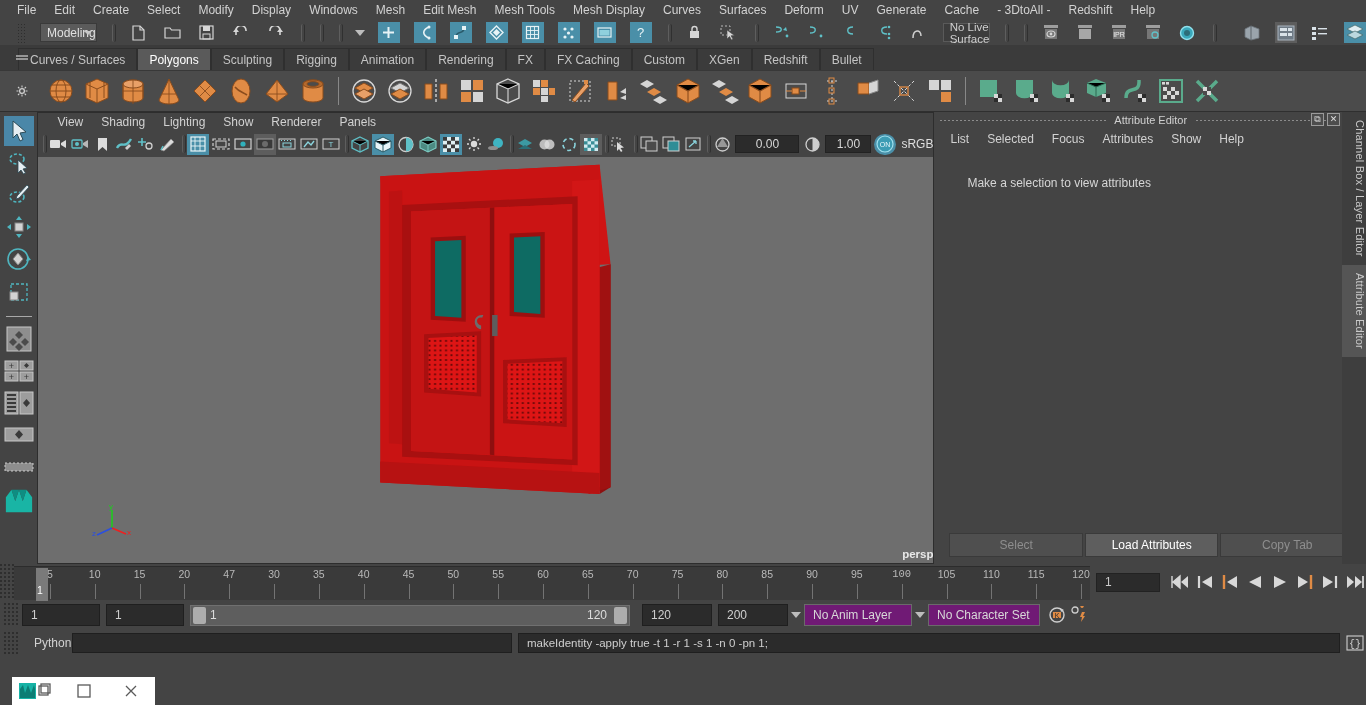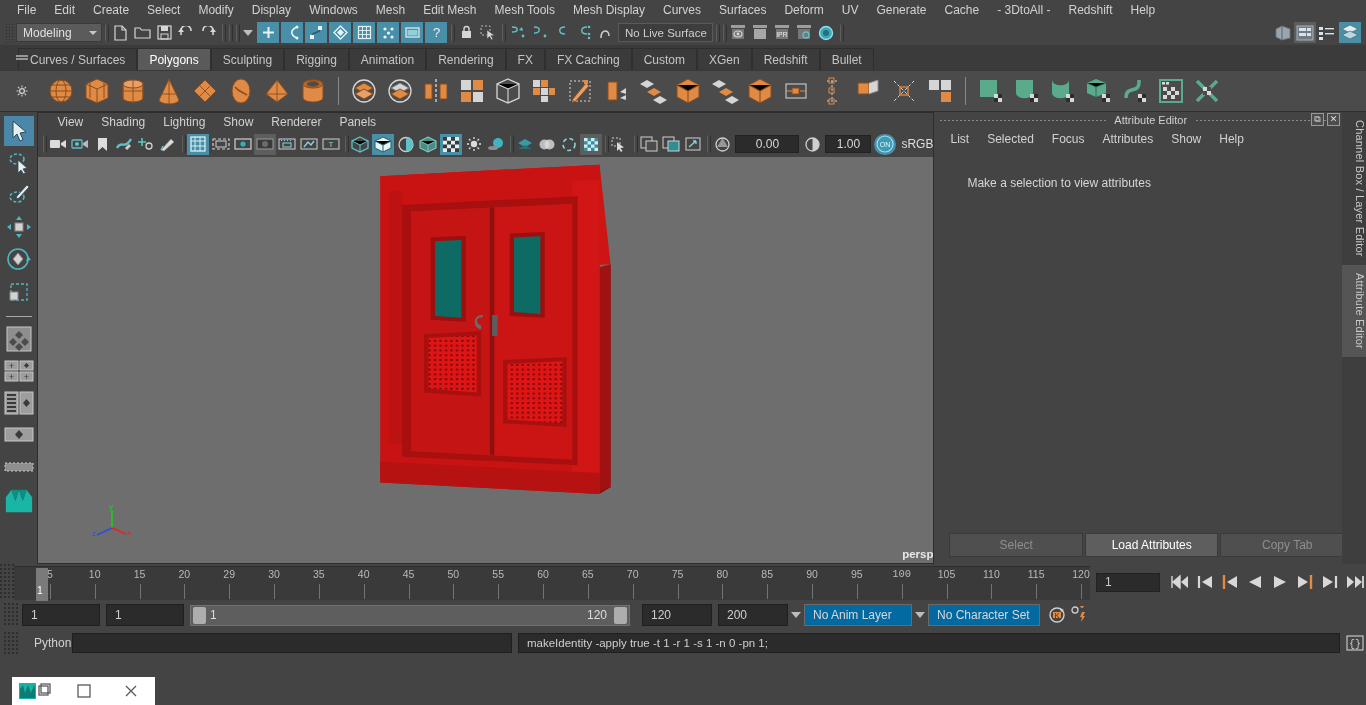--- a/index.html
+++ b/index.html
@@ -19,21 +19,21 @@
     padding-left:8px; gap:0px;
   }
   .menubar .mi{
     padding:0 9px; height:20px; line-height:20px; font-size:12px; color:#d2d2d2;
     white-space:nowrap; cursor:default;
   }
 
   
   .statusline{
     height:25px; background:#444444; display:flex; align-items:center;
-    padding-left:4px; gap:0;
+    padding-left:16px; gap:12px;
   }
   .grip{
     width:9px; height:22px; margin-right:3px;
     background-image:radial-gradient(#2e2e2e 1px, transparent 1px);
     background-size:3px 3px; background-position:1px 1px;
     flex:0 0 auto;
   }
   .menuset{
     width:86px; height:19px; background:#5b5b5b; border:1px solid #3a3a3a;
     display:flex; align-items:center; padding-left:6px; font-size:12px; color:#e0e0e0;
@@ -219,21 +219,21 @@
   .rangebar .v1{ position:absolute; left:19px; font-size:12px; color:#ddd; }
   .rangebar .v2{ position:absolute; right:22px; font-size:12px; color:#ddd; }
   .drop{
     width:16px; height:22px; display:flex; align-items:center; justify-content:center;
   }
   .drop i{
     width:0;height:0;border-left:5px solid transparent;border-right:5px solid transparent;
     border-top:6px solid #bdbdbd; display:block;
   }
   .combofield{
-    height:22px; background:#0369a1; border:1px solid #6a6a6a;
+    height:22px; background:#701a75; border:1px solid #6a6a6a;
     display:flex; align-items:center; padding-left:8px; font-size:12px; color:#d8d8d8;
   }
 
   
   .cmdrow{ height:26px; background:#444; display:flex; align-items:center; padding-left:4px;justify-content:flex-end; }
   .cmdlabel{ width:54px; padding-left:16px; font-size:12px; color:#d2d2d2; }
   .cmdinput{
     width:440px; height:20px; background:#2b2b2b; border:1px solid #1f1f1f; margin-right:6px;
   }
   .cmdecho{
@@ -1239,21 +1239,21 @@
     <div class="timeslider">
       <div class="tickwrap" id="ticks">
           <div class="tlabel" style="left: 3.33333%;">5</div>
           <div class="tmark" style="left: 3.33333%;"></div>
           <div class="tlabel" style="left: 7.5%;">10</div>
           <div class="tmark" style="left: 7.5%;"></div>
           <div class="tlabel" style="left: 11.6667%;">15</div>
           <div class="tmark" style="left: 11.6667%;"></div>
           <div class="tlabel" style="left: 15.8333%;">20</div>
           <div class="tmark" style="left: 15.8333%;"></div>
-          <div class="tlabel" style="left: 20%;">29</div>
+          <div class="tlabel" style="left: 20%;">47</div>
           <div class="tmark" style="left: 20%;"></div>
           <div class="tlabel" style="left: 24.1667%;">30</div>
           <div class="tmark" style="left: 24.1667%;"></div>
           <div class="tlabel" style="left: 28.3333%;">35</div>
           <div class="tmark" style="left: 28.3333%;"></div>
           <div class="tlabel" style="left: 32.5%;">40</div>
           <div class="tmark" style="left: 32.5%;"></div>
           <div class="tlabel" style="left: 36.6667%;">45</div>
           <div class="tmark" style="left: 36.6667%;"></div>
           <div class="tlabel" style="left: 40.8333%;">50</div>

